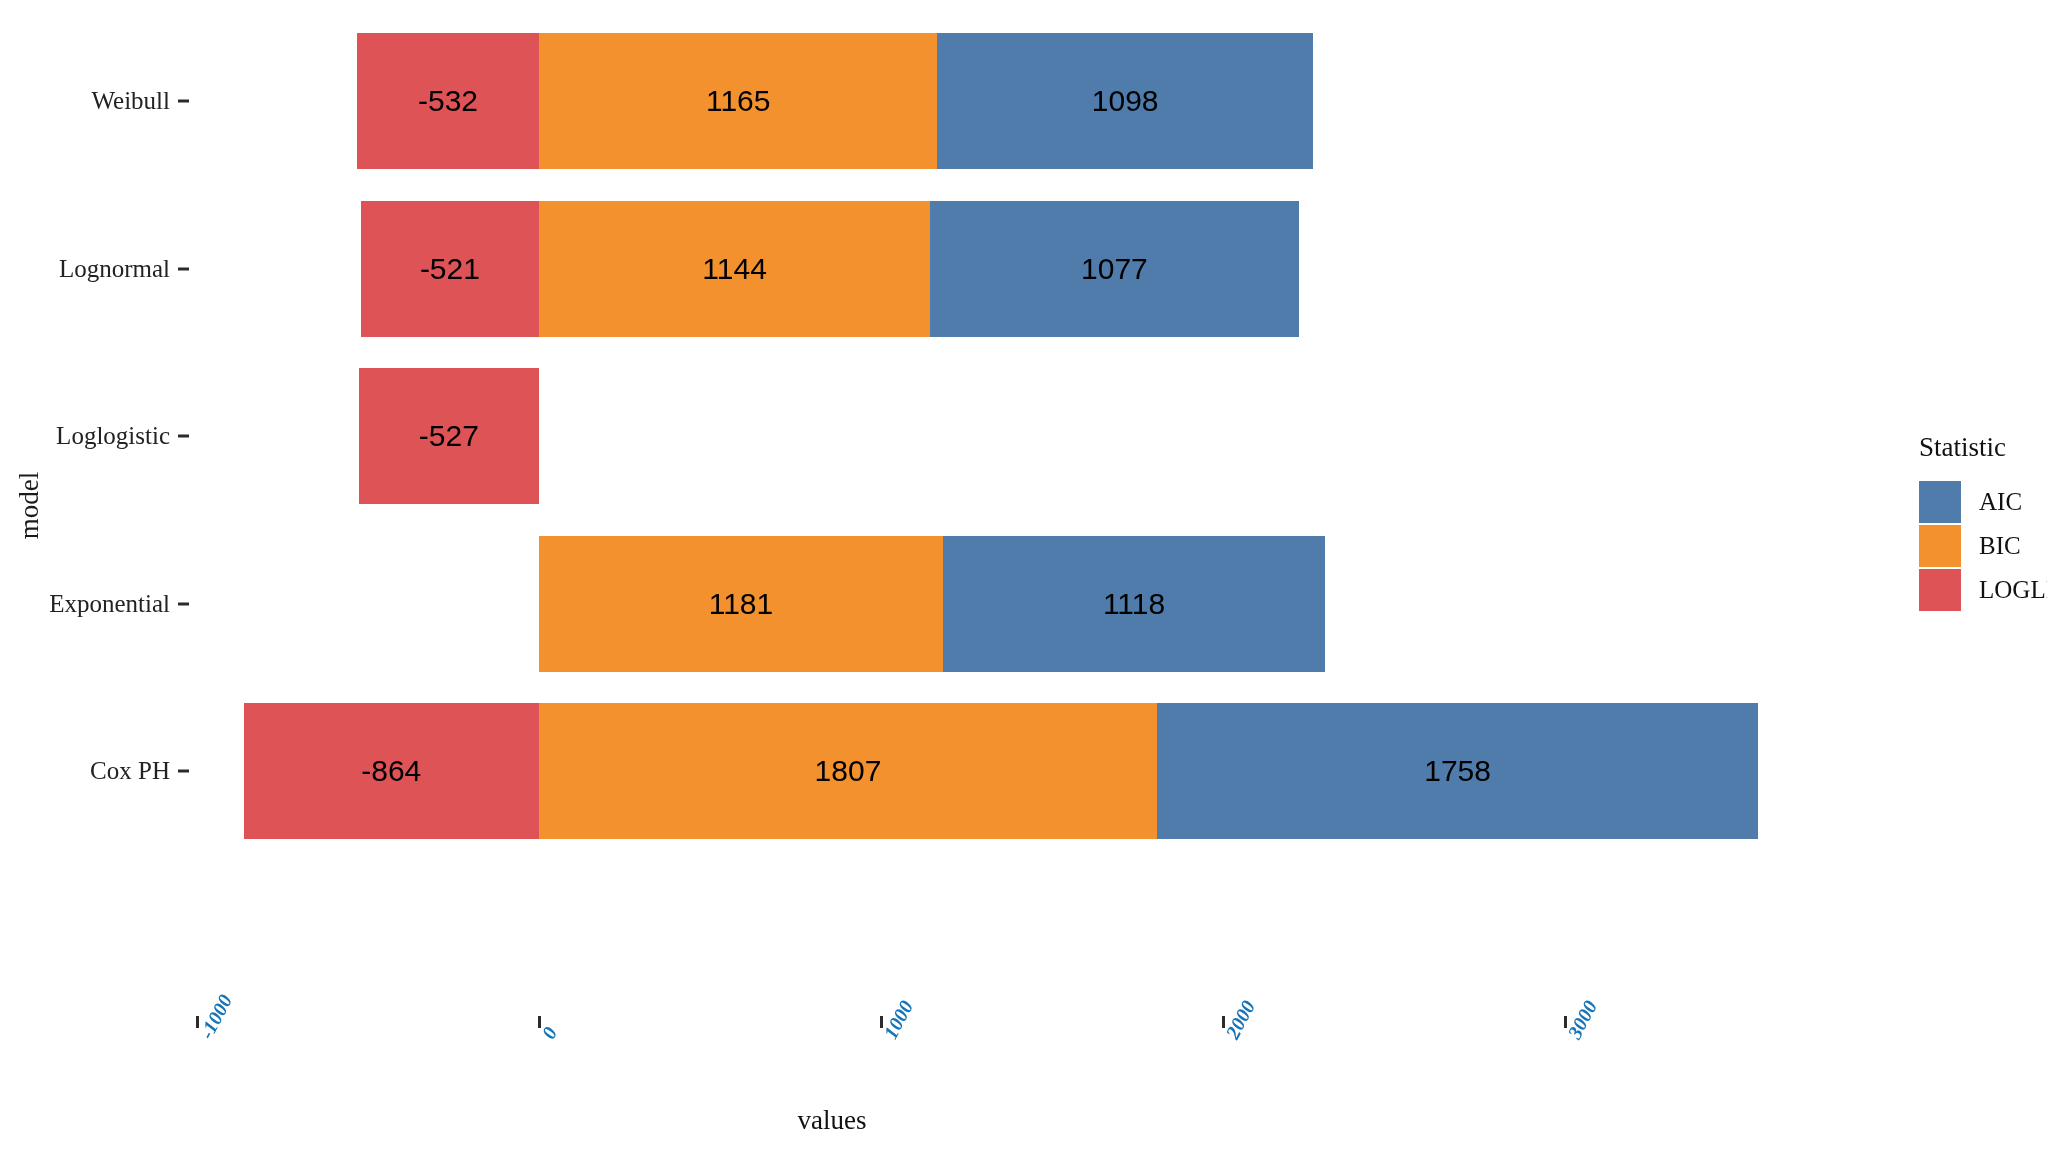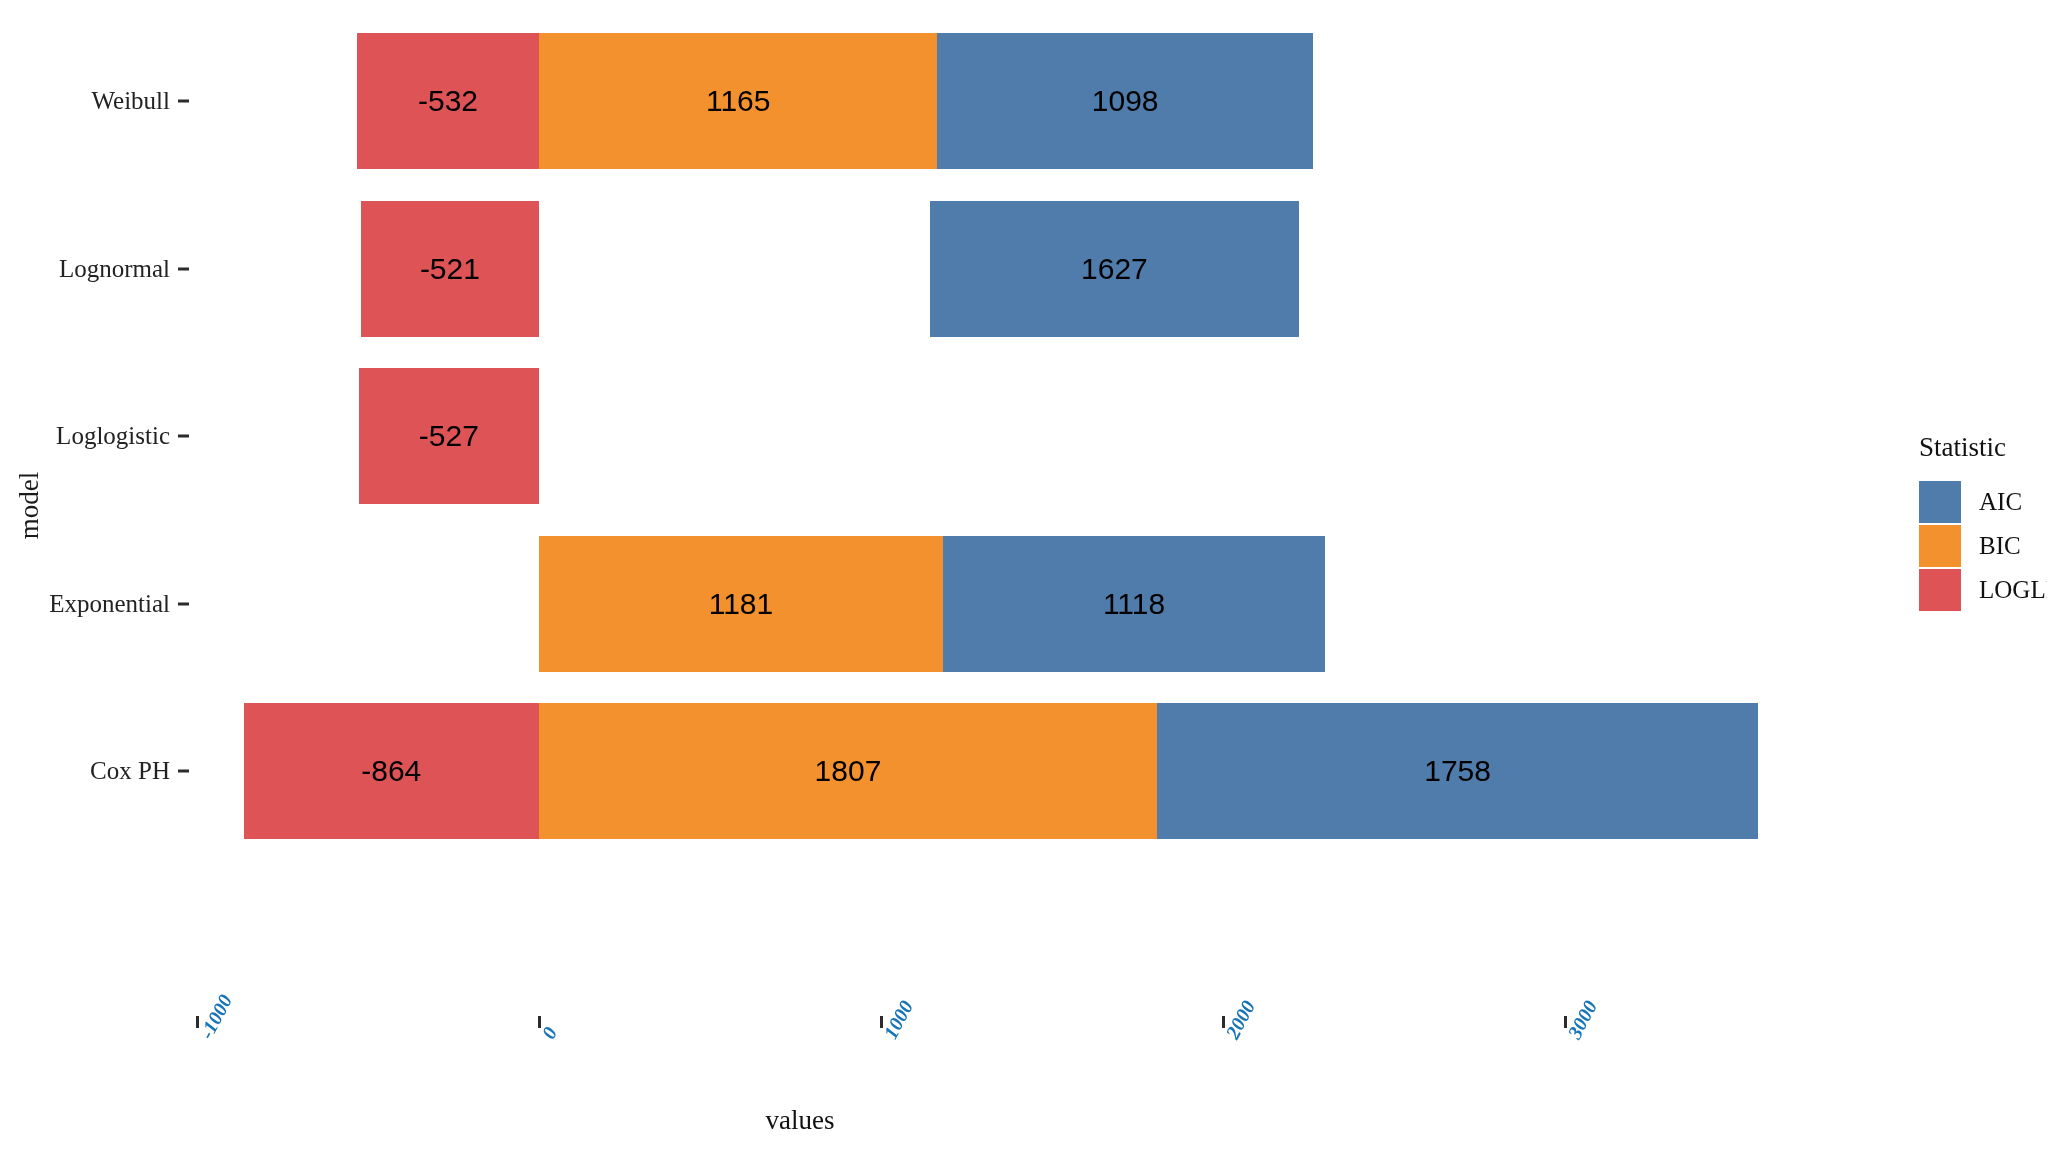--- a/index.html
+++ b/index.html
@@ -106,20 +106,21 @@
   }
   #x-axis-title {
     position: absolute;
     top: 1105px;
     left: 0px;
     width: 1600px;
     text-align: center;
     font-family: "Liberation Serif", serif;
     font-size: 27px;
     color: #111111;
+    padding-left: 32px;
   }
 
   
   #legend {
     position: absolute;
     left: 1888px;
     top: 432px;
     width: 160px;
     margin-left: 31px;
   }
@@ -179,22 +180,25 @@
           <span>1165</span>
         </div>
         <div class="bar-seg" style="left: 937.43px; width: 375.516px; background: rgb(79, 124, 171);">
           <span>1098</span>
         </div>
       </div>
       <div class="bar-row" style="top: 200.5px; height: 136px;">
         <div class="bar-seg" style="left: 360.818px; width: 178.182px; background: rgb(221, 83, 86);">
           <span>-521</span>
         </div>
+        <div class="bar-seg" style="left: 539px; width: 391.248px; background: rgb(242, 145, 45);">
+          <span>1144</span>
+        </div>
         <div class="bar-seg" style="left: 930.248px; width: 368.334px; background: rgb(79, 124, 171);">
-          <span>1627</span>
+          <span>1077</span>
         </div>
       </div>
       <div class="bar-row" style="top: 368px; height: 136px;">
         <div class="bar-seg" style="left: 358.766px; width: 180.234px; background: rgb(221, 83, 86);">
           <span>-527</span>
         </div>
       </div>
       <div class="bar-row" style="top: 535.5px; height: 136px;">
         <div class="bar-seg" style="left: 539px; width: 403.902px; background: rgb(242, 145, 45);">
           <span>1181</span>

